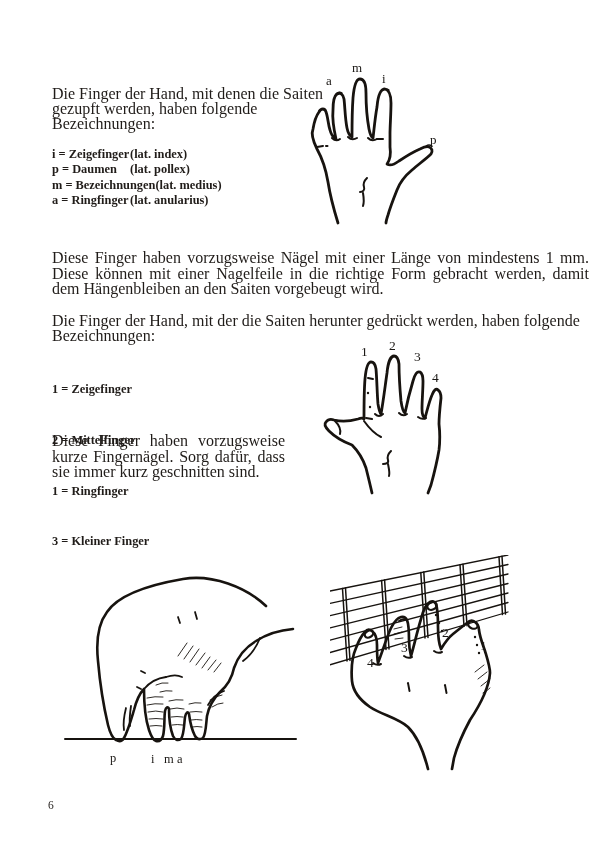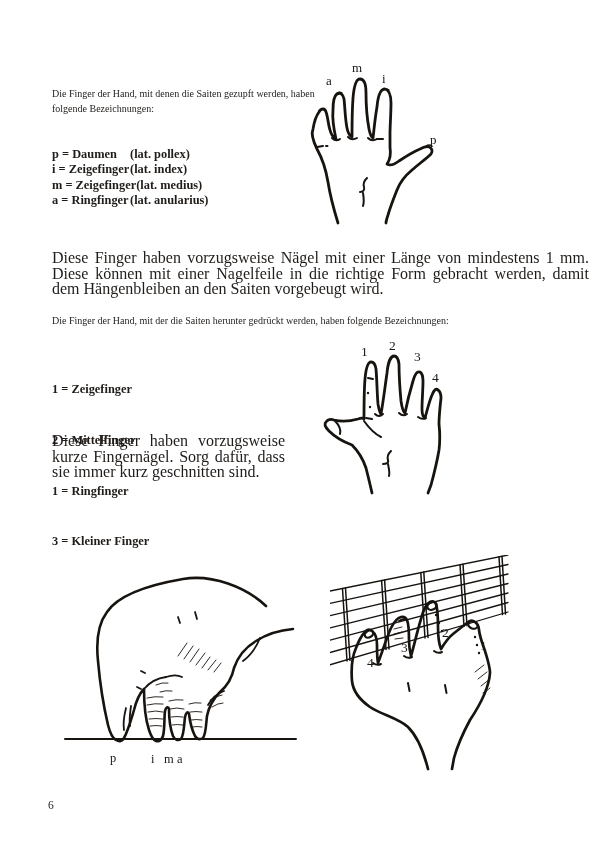--- a/index.html
+++ b/index.html
@@ -2,21 +2,21 @@
 <html><head>
 <meta charset="utf-8">
 <style>
   html,body{margin:0;padding:0;background:#e8e8e8;}
   .page{
     position:relative;width:610px;height:864px;margin:0 auto;
     background:#ffffff;color:#201c19;overflow:hidden;
     font-family:"Liberation Serif","DejaVu Serif",serif;
   }
   .abs{position:absolute;}
-  .intro{font-size:10px;line-height:15px;}
+  .intro{font-size:16px;line-height:15px;}
   .body-just{font-size:16px;line-height:15.6px;text-align:justify;}
   .deflist{font-weight:bold;font-size:12.4px;}
   .deflist .defrow{display:flex;}
   .deflist .k{min-width:78px;white-space:nowrap;}
   .deflist .lat{white-space:nowrap;}
   .list1 .defrow{line-height:15.4px;}
   .list2 .defrow{line-height:14.8px;margin-top:36px;}
   .fig{position:absolute;}
   .fig svg{display:block;}
   .figlabel{position:absolute;line-height:1;color:#1b1815;}
@@ -29,29 +29,29 @@
 </style>
 </head>
 <body>
 
 <div class="page">
 
   <div class="abs intro" style="left:52px;top:86px;width:278px;">Die Finger der Hand, mit denen die Saiten gezupft werden, haben folgende Bezeichnungen:</div>
 
   <div class="abs deflist list1" style="left:52px;top:147px;">
     <div class="defrow">
+      <span class="k">i = Zeigefinger</span>
+      <span class="lat">(lat. index)</span>
+    </div>
+    <div class="defrow">
       <span class="k">p = Daumen</span>
       <span class="lat">(lat. pollex)</span>
     </div>
     <div class="defrow">
-      <span class="k">i = Zeigefinger</span>
-      <span class="lat">(lat. index)</span>
-    </div>
-    <div class="defrow">
-      <span class="k">m = Zeigefinger</span>
+      <span class="k">m = Bezeichnungen</span>
       <span class="lat">(lat. medius)</span>
     </div>
     <div class="defrow">
       <span class="k">a = Ringfinger</span>
       <span class="lat">(lat. anularius)</span>
     </div>
   </div>
 
   <div class="fig" style="left:300px;top:50px;width:190px;height:190px;">
     <svg width="190" height="190" viewBox="0 0 190 190" aria-hidden="true">

